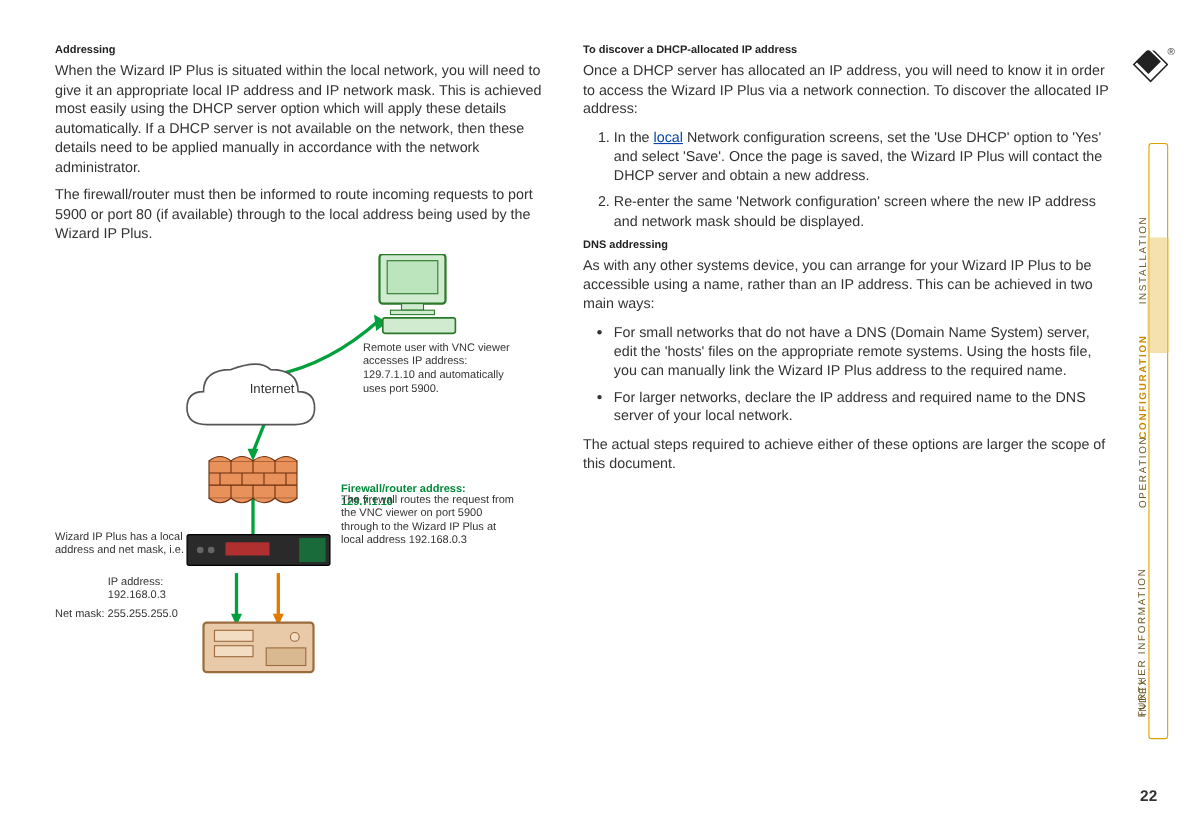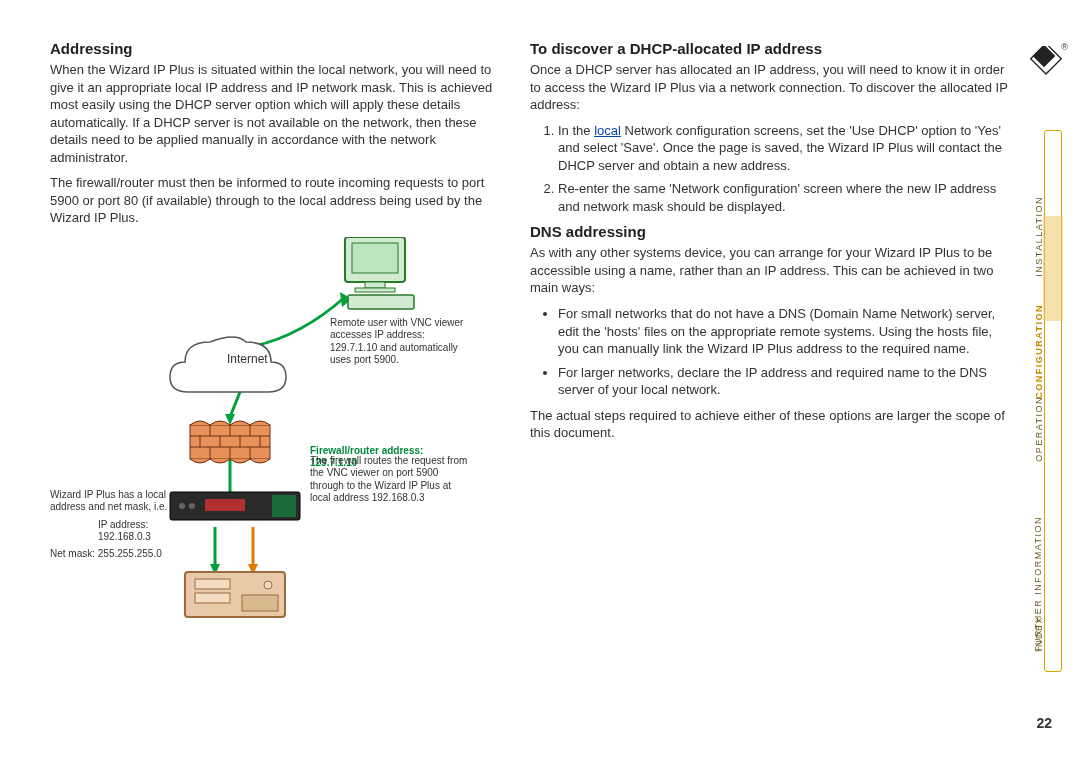--- a/index.html
+++ b/index.html
@@ -17,21 +17,21 @@
     padding: 40px 20px 20px 50px;
     gap: 30px;
   }
   .left-col {
     width: 450px;
   }
   .right-col {
     width: 480px;
   }
   h3 {
-    font-size: 15px;
+    font-size: 10px;
     font-weight: bold;
     margin: 0 0 4px 0;
     color: #222;
   }
   p {
     margin: 0 0 8px 0;
     line-height: 1.35;
   }
   ol {
     margin: 4px 0 8px 0;
@@ -186,40 +186,40 @@
 
       <div class="abs" style="left:177px; top:115px; font-size:12px;">Internet</div>
 
       <div class="abs small" style="left:280px; top:80px; width:140px;">Remote user with VNC viewer accesses IP address: 129.7.1.10 and automatically uses port 5900.</div>
 
       <div class="abs small green-bold" style="left:260px; top:208px; width:160px;">Firewall/router address: 129.7.1.10</div>
       <div class="abs small" style="left:260px; top:218px; width:160px;">The firewall routes the request from the VNC viewer on port 5900 through to the Wizard IP Plus at local address 192.168.0.3</div>
 
       <div class="abs small" style="left:0px; top:252px; width:130px;">
         <div>Wizard IP Plus has a local address and net mask, i.e.</div>
-        <div style="margin-top:5px;padding-left:48px;">IP address: 192.168.0.3</div>
+        <div style="margin-top:16px;padding-left:48px;">IP address: 192.168.0.3</div>
         <div style="margin-top:4px;">Net mask: 255.255.255.0</div>
       </div>
     </div>
   </div>
 
   <div class="right-col">
     <h3>To discover a DHCP-allocated IP address</h3>
     <p>Once a DHCP server has allocated an IP address, you will need to know it in order to access the Wizard IP Plus via a network connection. To discover the allocated IP address:</p>
     <ol>
       <li>
         <span>In the </span><span class="link">local</span><span> Network configuration screens, set the 'Use DHCP' option to 'Yes' and select 'Save'. Once the page is saved, the Wizard IP Plus will contact the DHCP server and obtain a new address.</span>
       </li>
       <li>Re-enter the same 'Network configuration' screen where the new IP address and network mask should be displayed.</li>
     </ol>
 
     <h3>DNS addressing</h3>
     <p>As with any other systems device, you can arrange for your Wizard IP Plus to be accessible using a name, rather than an IP address. This can be achieved in two main ways:</p>
     <ul>
-      <li>For small networks that do not have a DNS (Domain Name Network) server, edit the 'hosts' files on the appropriate remote systems. Using the hosts file, you can manually link the Wizard IP Plus address to the required name.</li>
+      <li>For small networks that do not have a DNS (Domain Name System) server, edit the 'hosts' files on the appropriate remote systems. Using the hosts file, you can manually link the Wizard IP Plus address to the required name.</li>
       <li>For larger networks, declare the IP address and required name to the DNS server of your local network.</li>
     </ul>
     <p>The actual steps required to achieve either of these options are larger the scope of this document.</p>
   </div>
 </div>
 
 <div class="logo">
   <svg width="36" height="36">
     <rect x="10" y="2" width="16" height="16" fill="#222" transform="rotate(45 18 10)"></rect>
     <rect x="10" y="2" width="16" height="16" fill="none" stroke="#222" stroke-width="1" transform="rotate(45 18 10) translate(-3,-3) scale(1.35)"></rect>

